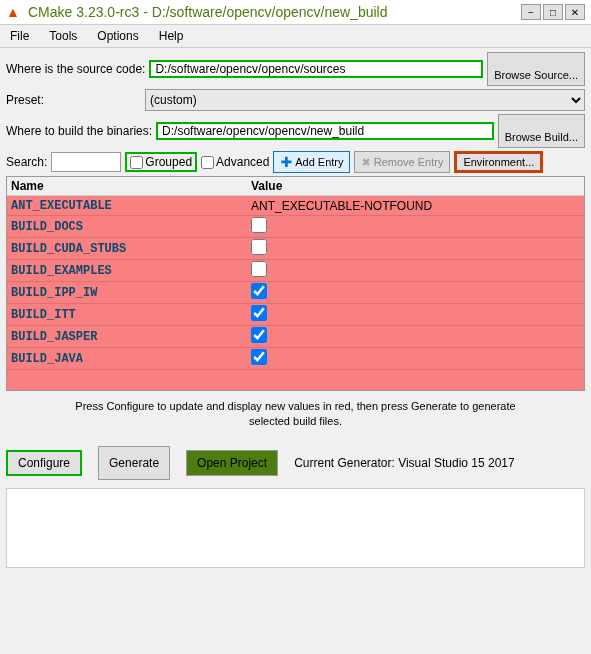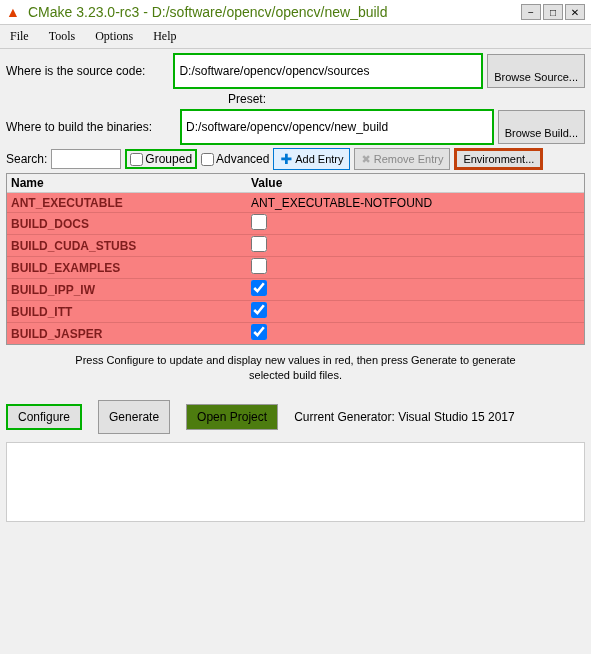--- a/index.html
+++ b/index.html
@@ -42,21 +42,20 @@
       display: flex;
       align-items: center;
       justify-content: center;
     }
     .menu-bar {
       background: #f0f0f0;
       border-bottom: 1px solid #ccc;
       display: flex;
       padding: 2px 4px;
       gap: 8px;
-      font-family: Liberation Serif, serif;
     }
     .menu-item {
       padding: 2px 6px;
       cursor: pointer;
       font-size: 12px;
     }
 
     .main-content {
       padding: 4px 6px;
       background: #f0f0f0;
@@ -67,26 +66,25 @@
       margin-bottom: 3px;
       gap: 4px;
     }
     .form-label {
       font-size: 12px;
       white-space: nowrap;
       min-width: 135px;
     }
     .form-input {
       flex: 1;
-      height: 36px;
+      height: 18px;
       border: 2px solid #00b000;
       padding: 2px 4px;
       font-size: 12px;
       background: #fff;
-      margin-left: 24px;
     }
     .browse-btn {
       height: 22px;
       padding: 16px 6px;
       font-size: 11px;
       border: 1px solid #999;
       background: #e1e1e1;
       cursor: pointer;
       white-space: nowrap;
     }
@@ -146,21 +144,21 @@
       height: 22px;
       padding: 0 6px;
       font-size: 11px;
       border: 3px solid #c2410c;
       background: #e1e1e1;
       cursor: pointer;
     }
     .table-container {
       border: 1px solid #999;
       background: #fff;
-      height: 172px;
+      height: 215px;
       overflow-y: auto;
       margin-bottom: 4px;
     }
     .table-header {
       display: flex;
       background: #f0f0f0;
       border-bottom: 1px solid #ccc;
       padding: 2px 4px;
       font-weight: bold;
       font-size: 12px;
@@ -173,21 +171,22 @@
       background: #f98080;
       border-bottom: 1px solid #e07070;
       min-height: 20px;
       padding: 1px 4px;
     }
     .table-row:last-child { border-bottom: none; }
     .cell-name {
       width: 240px;
       font-size: 12px;
       font-weight: bold;
-      color: #7f1d1d;
+      color: #0c4a6e;
+      font-family: Liberation Mono, monospace;
     }
     .cell-value {
       flex: 1;
       font-size: 12px;
       color: #000;
     }
     .cell-checkbox {
       width: 16px;
       height: 16px;
     }
@@ -239,21 +238,20 @@
       border: 1px solid #ccc;
       background: #fff;
       margin: 0 6px;
       height: 80px;
     }
     .preset-row {
       display: flex;
       align-items: center;
       margin-bottom: 3px;
       gap: 4px;
-      flex-direction: column;
     }
     .preset-label { font-size: 12px; min-width: 135px; }
     .preset-select {
       flex: 1;
       height: 22px;
       border: 1px solid #999;
       font-size: 12px;
       background: #e8e8e8;
     }
   </style>
@@ -280,20 +278,23 @@
 <div class="main-content">
 
   <div class="form-row">
     <span class="form-label">Where is the source code:</span>
     <input class="form-input" type="text" value="D:/software/opencv/opencv/sources" style="">
     <button class="browse-btn">Browse Source...</button>
   </div>
 
   <div class="preset-row">
     <span class="preset-label">Preset:</span>
+    <select class="preset-select">
+      <option>(custom)</option>
+    </select>
   </div>
 
   <div class="form-row">
     <span class="form-label">Where to build the binaries:</span>
     <input class="form-input" type="text" style="border: 2px solid rgb(0, 176, 0);" value="D:/software/opencv/opencv/new_build">
     <button class="browse-btn">Browse Build...</button>
   </div>
 
   <div class="search-row">
     <span class="search-label">Search:</span>

